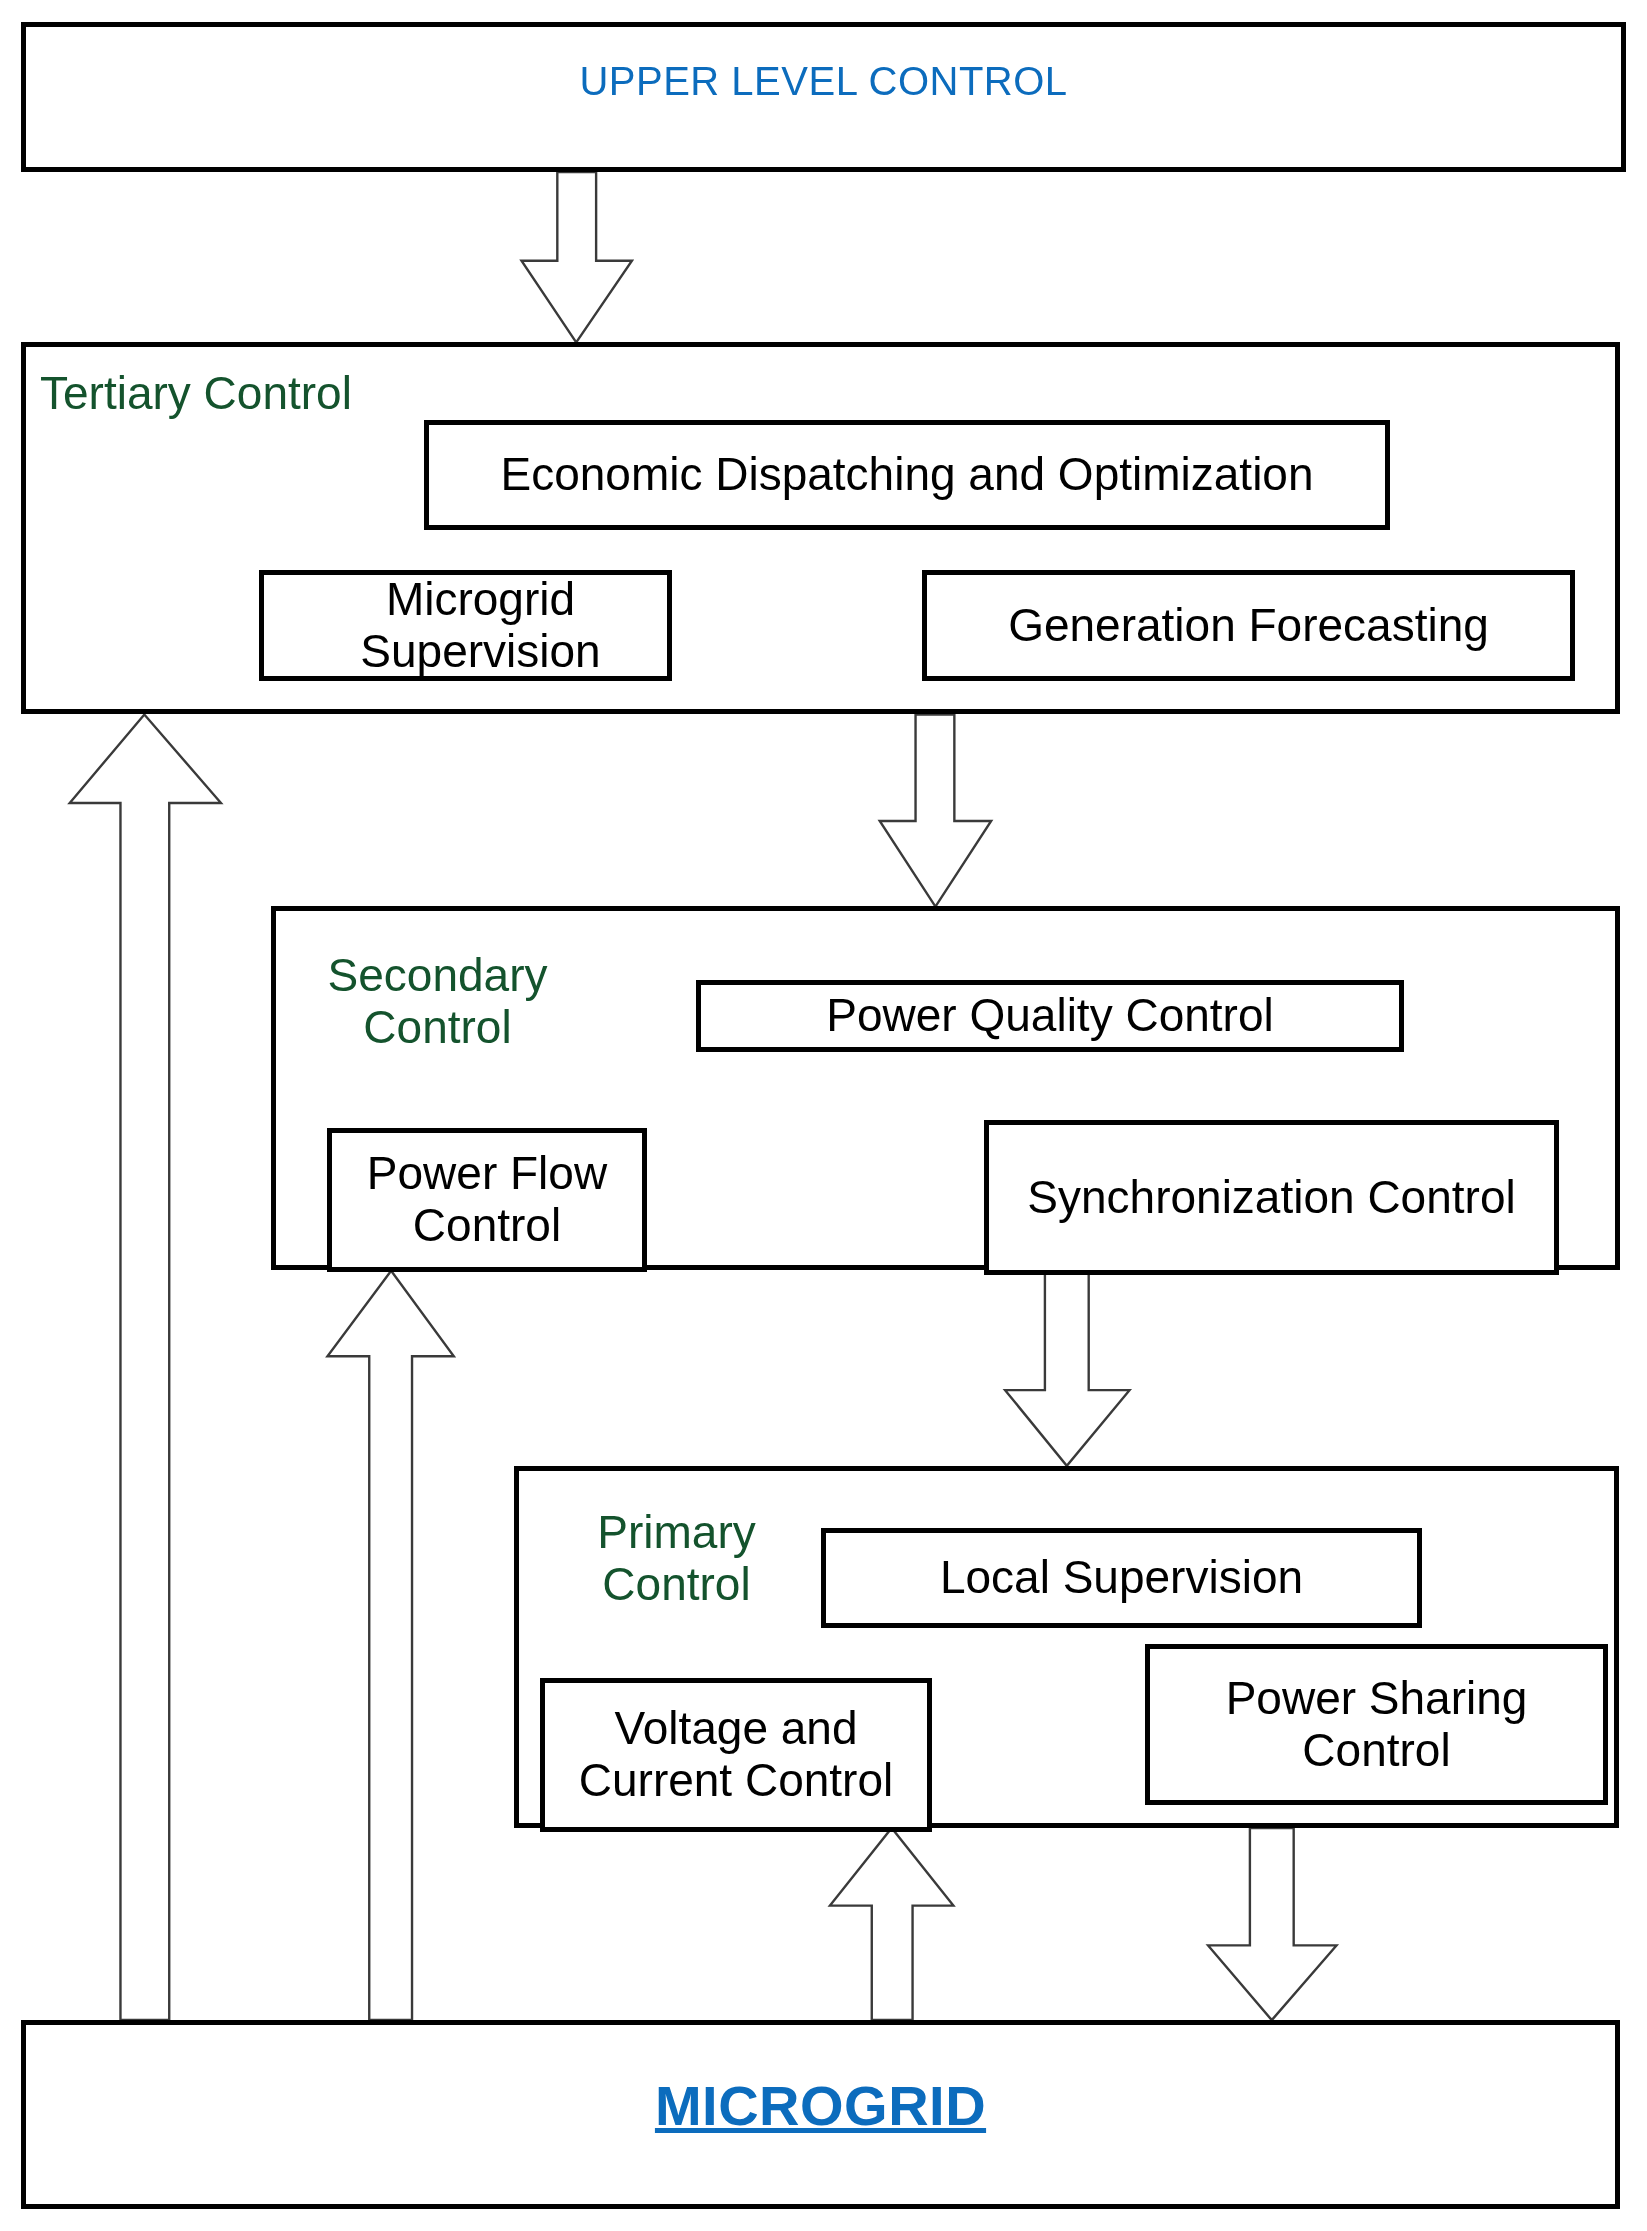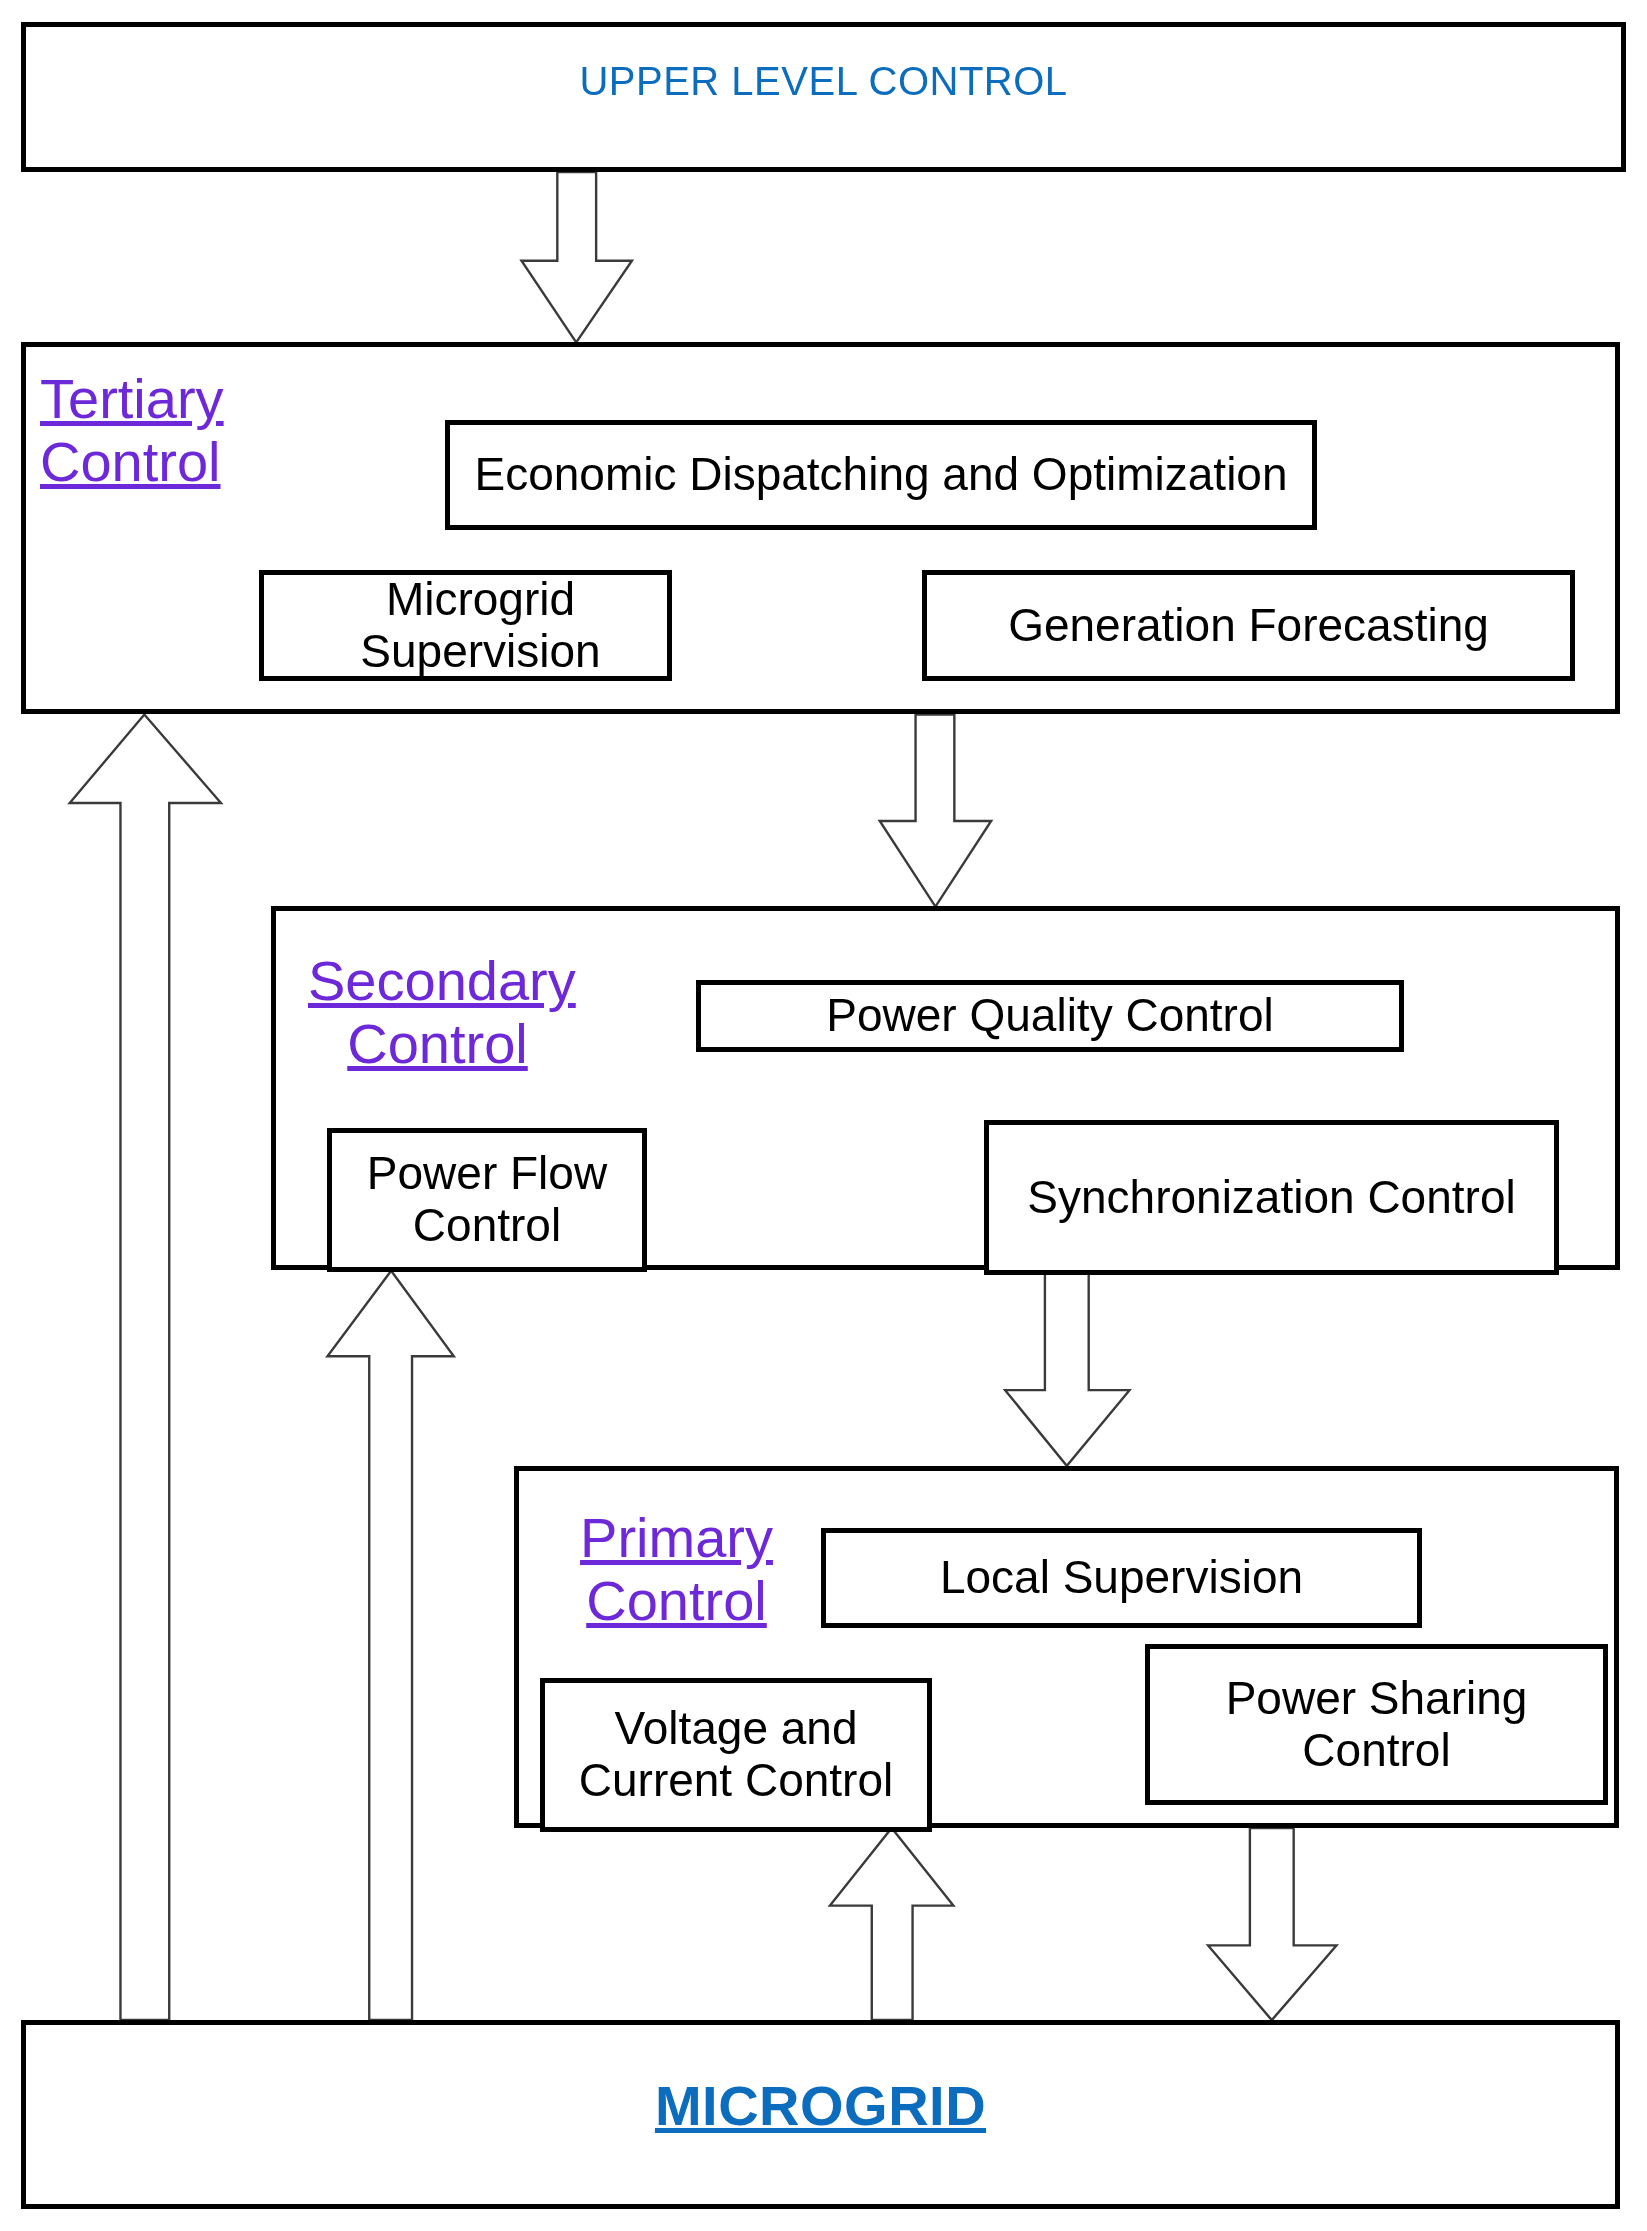--- a/index.html
+++ b/index.html
@@ -32,26 +32,25 @@
     align-items: center;
     justify-content: center;
     text-align: center;
     color: #000000;
     font-size: 46px;
     line-height: 1.12;
     padding: 2px 8px;
   }
   .level-label {
     position: absolute;
-    color: #6d28d9;
-    font-size: 56px;
+    color: #14532d;
+    font-size: 46px;
     line-height: 1.12;
     text-align: center;
     white-space: pre-line;
-    text-decoration: underline;
   }
   .banner-text {
     position: absolute;
     color: #0c6cbd;
     text-align: center;
     width: 100%;
     left: 0;
   }
   .banner-upper {
     font-size: 40px;
@@ -101,21 +100,21 @@
 
   <div class="box" style="left:21px; top:22px; width:1605px; height:150px;">
     <div class="banner-text banner-upper" style="top:32px;">UPPER LEVEL CONTROL</div>
   </div>
 
   <div class="box" style="left:21px; top:342px; width:1599px; height:372px;">
   </div>
 
   <div class="level-label" style="left:40px; top:368px; width:358px; text-align:left;">Tertiary Control</div>
 
-  <div class="subbox" style="left:445px; top:420px; width:872px; height:110px;">Economic Dispatching and Optimization</div>
+  <div class="subbox" style="left:424px; top:420px; width:966px; height:110px;">Economic Dispatching and Optimization</div>
 
   <div class="subbox" style="left:259px; top:570px; width:413px; height:111px;padding-left:38px;">Microgrid Supervision</div>
 
   <div class="subbox" style="left:922px; top:570px; width:653px; height:111px;">Generation Forecasting</div>
 
   <div class="box" style="left:271px; top:906px; width:1349px; height:364px;">
   </div>
 
   <div class="level-label" style="left:308px; top:950px; width:259px;">Secondary
 Control</div>

